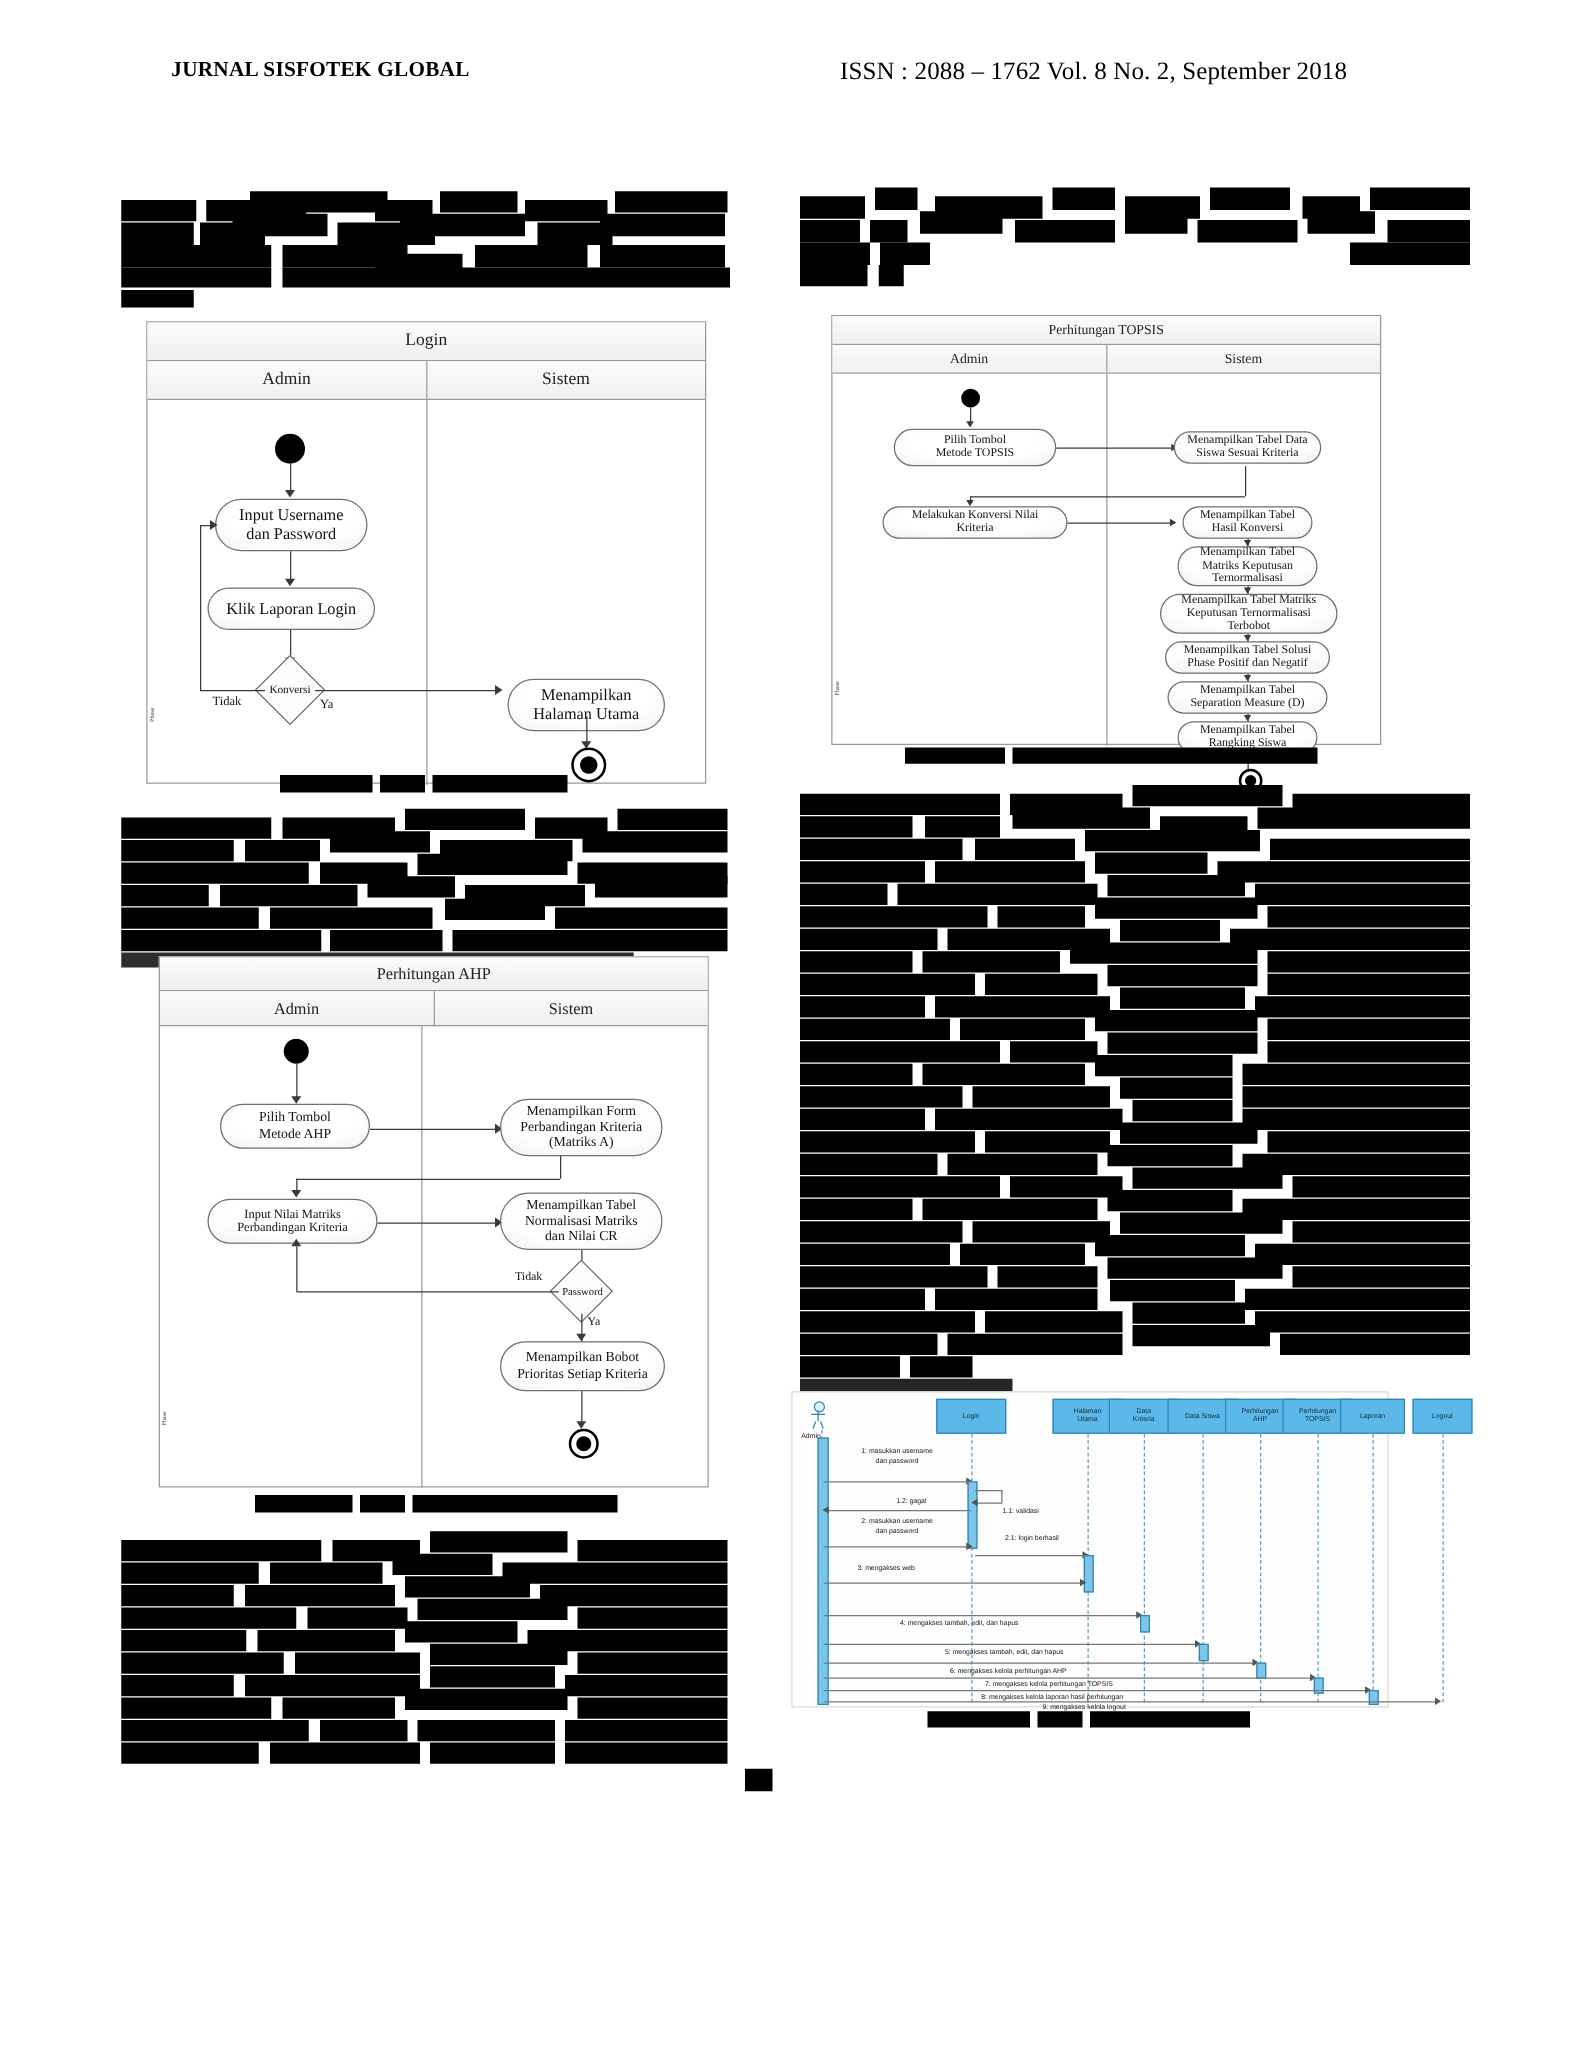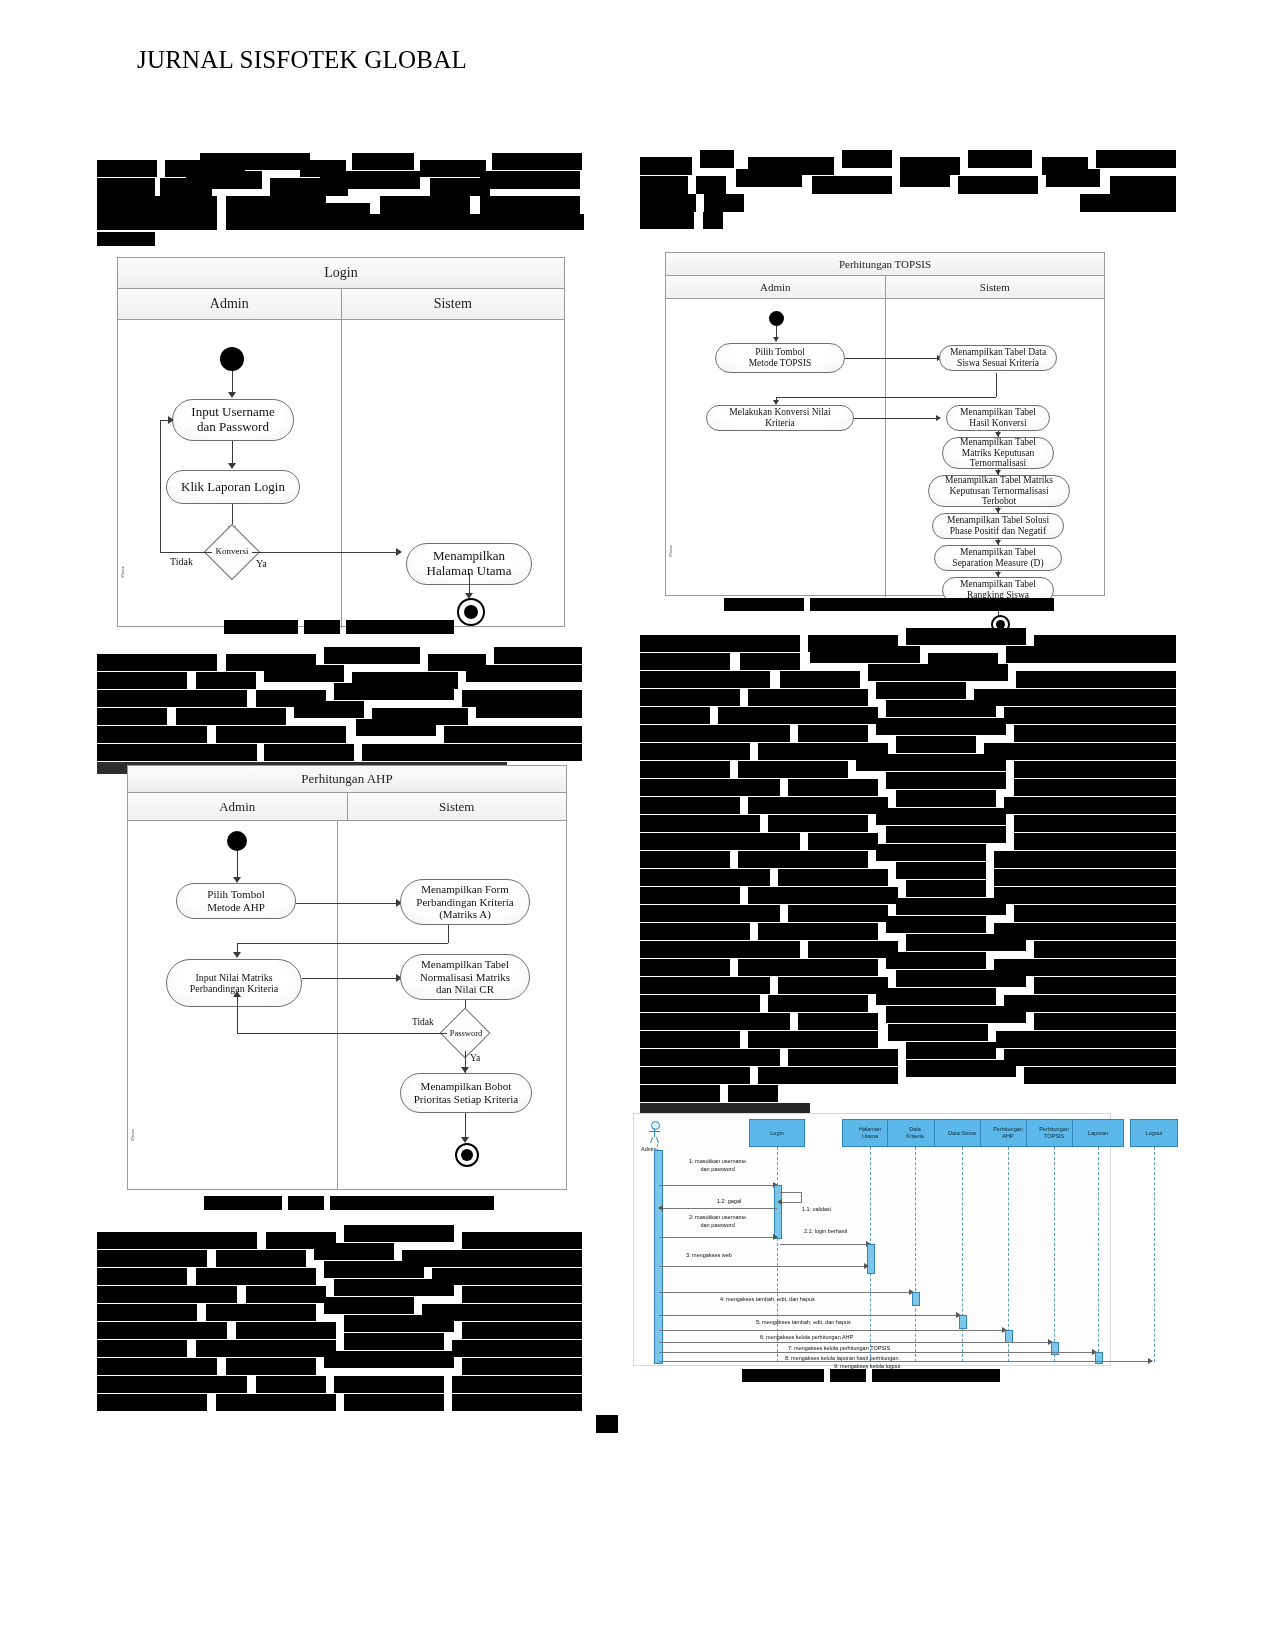--- a/index.html
+++ b/index.html
@@ -1,21 +1,21 @@
 <!DOCTYPE html>
 <html><head>
 <meta charset="utf-8">
 <style>
   html,body{margin:0;padding:0;background:#fff;}
   body{width:1275px;height:1650px;position:relative;font-family:"Liberation Serif",serif;color:#000;overflow:hidden;}
   .page{position:absolute;inset:0;}
 
   
   .runhead{position:absolute;top:46px;left:0;width:1275px;height:30px;}
-  .runhead .left{position:absolute;left:137px;top:0;font-size:25px;letter-spacing:.2px;}
+  .runhead .left{position:absolute;left:137px;top:0;font-size:17px;letter-spacing:.2px;font-weight:bold;}
   .runhead .right{position:absolute;left:672px;top:0;font-size:20px;letter-spacing:.1px;}
 
   
   .redact{position:absolute;background:#000;}
 
   
   .uml{position:absolute;border:1px solid #9a9a9a;background:#fff;box-sizing:border-box;}
   .uml .title{height:30px;line-height:30px;text-align:center;font-size:14px;
       background:linear-gradient(#fbfbfb,#efefef);border-bottom:1px solid #9a9a9a;color:#222;}
   .uml .cols{display:flex;height:30px;border-bottom:1px solid #9a9a9a;
@@ -73,20 +73,21 @@
   .actor .lg2{position:absolute;left:6px;top:16px;width:1px;height:6px;background:#2f85b5;transform:rotate(-20deg);}
   .actorlbl{position:absolute;font-size:5.5px;font-family:"Liberation Sans",sans-serif;color:#111;}
 </style>
 </head>
 <body>
 
 <div class="page">
 
   <div class="runhead">
     <div class="left">JURNAL SISFOTEK GLOBAL</div>
+    <div class="right">ISSN : 2088 – 1762 Vol. 8 No. 2, September 2018</div>
   </div>
 
   <div>
     <div class="redact" style="left:97px;top:160px;width:60px;height:17px;"></div>
     <div class="redact" style="left:165px;top:160px;width:80px;height:17px;"></div>
     <div class="redact" style="left:200px;top:153px;width:110px;height:17px;"></div>
     <div class="redact" style="left:300px;top:160px;width:46px;height:17px;"></div>
     <div class="redact" style="left:352px;top:153px;width:62px;height:17px;"></div>
     <div class="redact" style="left:420px;top:160px;width:66px;height:17px;"></div>
     <div class="redact" style="left:492px;top:153px;width:90px;height:17px;"></div>
@@ -295,21 +296,21 @@
     <div class="canvas" style="height:369px;">
       <div class="divider" style="left:209px;"></div>
       <div class="railtxt" style="top:308px;">Phase</div>
 
       <div class="start" style="left:99px;top:10px;width:20px;height:20px;"></div>
       <div class="ln v" style="left:109px;top:30px;height:28px;"></div>
       <div class="arw d" style="left:105px;top:56px;"></div>
 
       <div class="node sm" style="left:48px;top:62px;width:120px;height:36px;white-space:pre-line;">Pilih Tombol
 Metode AHP</div>
-      <div class="node sm" style="left:38px;top:138px;width:136px;height:48px;white-space:pre-line;font-size:10px;">Input Nilai Matriks
+      <div class="node sm" style="left:38px;top:138px;width:136px;height:36px;white-space:pre-line;font-size:10px;">Input Nilai Matriks
 Perbandingan Kriteria</div>
 
       <div class="ln h" style="left:168px;top:82px;width:104px;"></div>
       <div class="arw r" style="left:268px;top:78px;"></div>
 
       <div class="ln v" style="left:320px;top:100px;height:22px;"></div>
       <div class="ln h" style="left:109px;top:122px;width:211px;"></div>
       <div class="ln v" style="left:109px;top:122px;height:12px;"></div>
       <div class="arw d" style="left:105px;top:131px;"></div>
 

